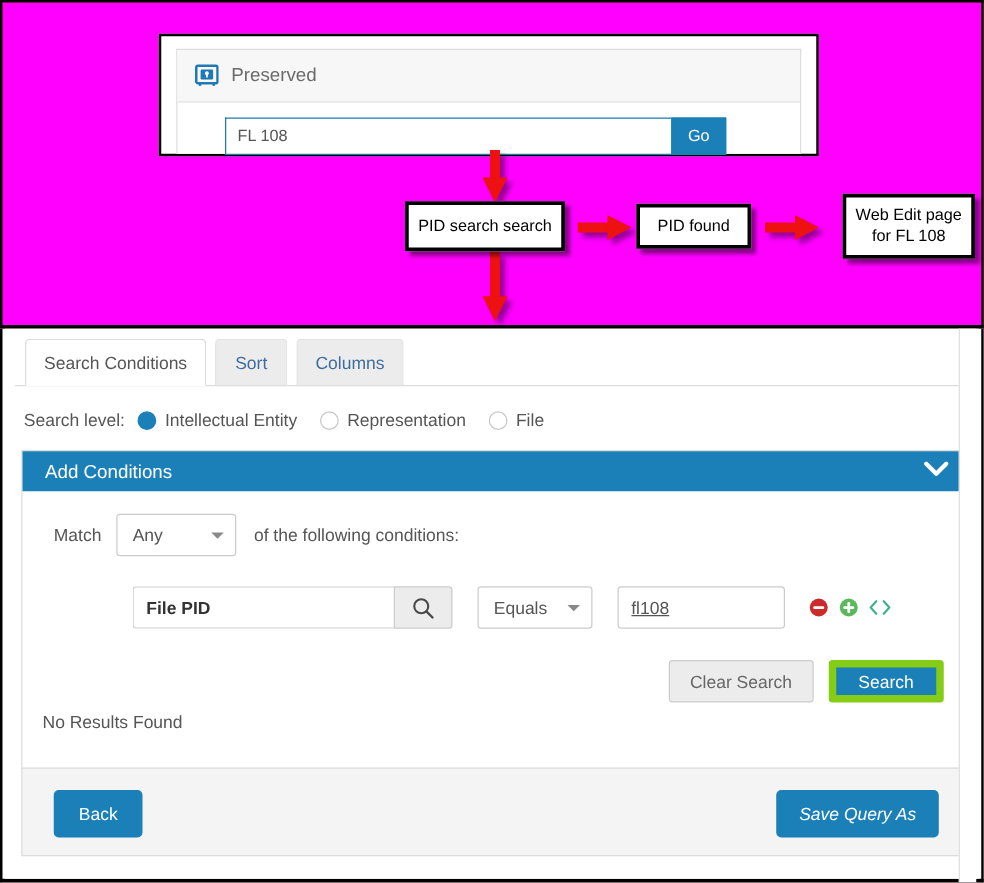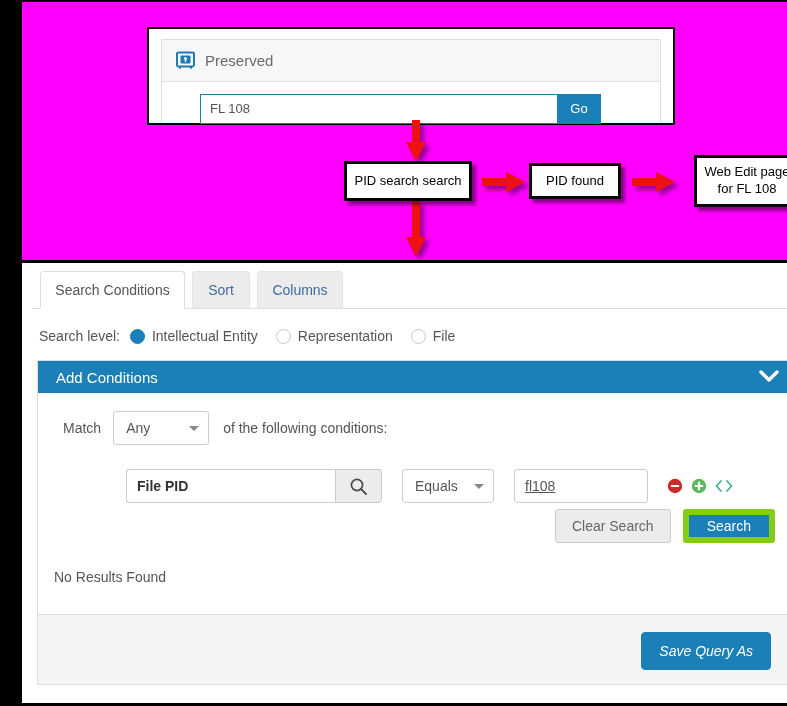--- a/index.html
+++ b/index.html
@@ -3,21 +3,21 @@
 <meta charset="utf-8">
 <style>
   html,body{margin:0;padding:0;}
   body{
     width:787px;height:706px;
     background:#000;
     font-family:"Liberation Sans", sans-serif;
     overflow:hidden;
     position:relative;
   }
-  .screen{position:absolute;inset:0;background:#ef4444;margin-left:20px;}
+  .screen{position:absolute;inset:0;background:#ef4444;}
 
   
   .magenta{
     position:absolute;left:2px;top:2px;width:783px;height:258px;
     background:#ff00ff;
     box-sizing:border-box;
   }
   .mag-top-border{position:absolute;left:0;top:0;width:787px;height:2px;background:#000;}
   .mag-left-border{position:absolute;left:0;top:0;width:2px;height:262px;background:#000;}
   .mag-right-border{position:absolute;left:785px;top:0;width:2px;height:262px;background:#000;}
@@ -145,21 +145,21 @@
   .val-input{
     width:134px;height:34px;box-sizing:border-box;border:1px solid #ccc;border-radius:3px;
     font-size:14px;color:#555;padding:0 10px;outline:none;background:#fff;
     font-family:"Liberation Sans", sans-serif;
     text-decoration:underline;
   }
   .row-icons{display:flex;align-items:center;margin-left:19px;}
   .cicon{margin-right:8px;cursor:pointer;display:flex;align-items:center;}
   .code-ic{color:#3cb38b;font-size:15px;font-family:"Liberation Mono", monospace;}
 
-  .btnrow{position:absolute;right:18px;top:116px;display:flex;align-items:center;}
+  .btnrow{position:absolute;right:18px;top:135px;display:flex;align-items:center;}
   .btn{
     font-size:14px;border-radius:3px;box-sizing:border-box;cursor:pointer;
     display:flex;align-items:center;justify-content:center;
     font-family:"Liberation Sans", sans-serif;
   }
   .btn-clear{height:34px;padding:0 16px;background:#ececec;border:1px solid #ccc;color:#666;}
   .btn-search{height:34px;padding:0 18px;background:#1b7fb8;border:6px solid #84cc16;color:#fff;margin-left:12px;}
 
   .noresults{position:absolute;left:16px;top:176px;font-size:14px;color:#555;}
 
@@ -346,20 +346,21 @@
           <div class="btnrow">
             <div class="btn btn-clear">Clear Search</div>
             <div class="btn btn-search">Search</div>
           </div>
 
           <div class="noresults">No Results Found</div>
         </div>
       </div>
 
       <div class="footer">
+        <div class="btn-back">Back</div>
         <div class="btn-saveq">Save Query As</div>
       </div>
 
       <div class="vscroll">
         <div class="vscroll-thumb"></div>
       </div>
 
     </div>
   </div>
 

